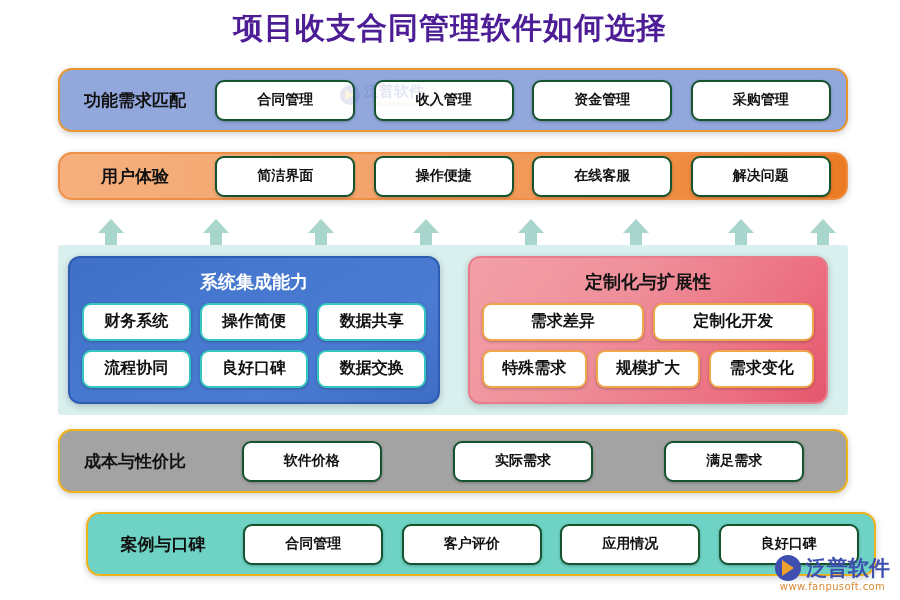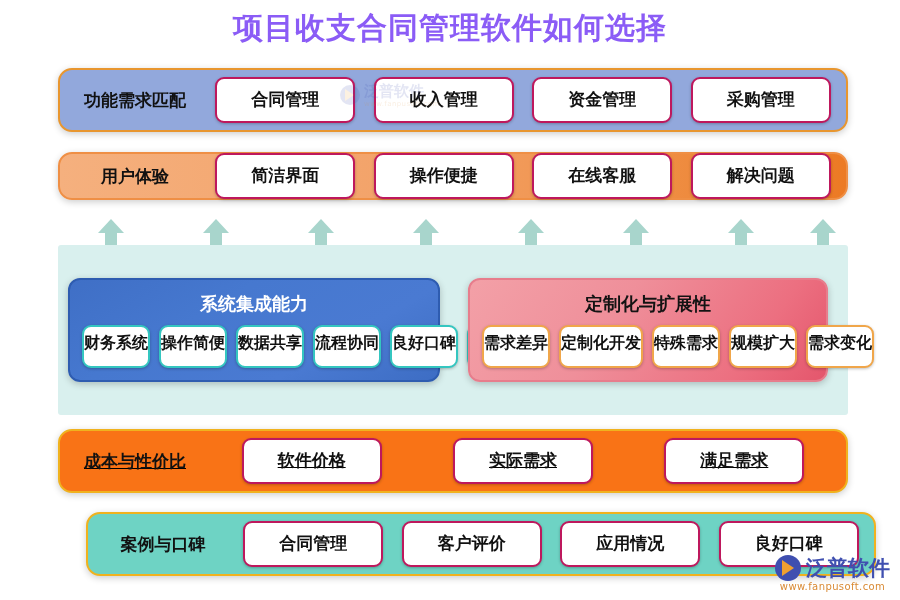--- a/index.html
+++ b/index.html
@@ -16,21 +16,21 @@
   }
 
   
   .title {
     position: absolute;
     left: 0; top: 8px;
     width: 900px;
     text-align: center;
     font-size: 30px;
     font-weight: 700;
-    color: #8b5cf6;
+    color: #4c1d95;
     letter-spacing: 1px;
     font-family: "DejaVu Serif", "Liberation Serif", serif;
   }
 
   
   .band {
     position: absolute;
     left: 58px;
     width: 790px;
     border-radius: 14px;
@@ -52,23 +52,23 @@
   .band-items {
     flex: 1 1 auto;
     display: flex;
     justify-content: space-around;
     align-items: center;
     gap: 8px;
     padding-right: 10px;
   }
   .chip {
     background: #ffffff;
-    border: 2px solid #be185d;
+    border: 2px solid #14532d;
     border-radius: 9px;
-    font-size: 17px;
+    font-size: 14px;
     font-weight: 700;
     color: #111;
     text-align: center;
     padding: 9px 0 10px 0;
     width: 136px;
     box-shadow: 0 1px 3px rgba(0,0,0,0.25);
     font-family: "DejaVu Serif", "Liberation Serif", serif;
     white-space: nowrap;
   }
 
@@ -80,23 +80,22 @@
   }
   
   #row-experience {
     top: 152px; height: 48px;
     background: linear-gradient(90deg, #f5b07e 0%, #f3a268 45%, #ef8f45 75%, #ec7a24 100%);
     border: 2px solid #ef8f45;
   }
   
   #row-cost {
     top: 429px; height: 64px;
-    background: #f97316;
+    background: #a3a3a3;
     border: 2px solid #f0b21e;
-    text-decoration: underline;
   }
   
   #row-cases {
     top: 512px; height: 64px;
     background: #6ed3c4;
     border: 2px solid #f0b21e;
     margin-left: 28px;
   }
 
   
@@ -138,21 +137,21 @@
     padding: 0 10px;
     gap: 28px;
   }
   .panel {
     border-radius: 12px;
     box-sizing: border-box;
     padding: 10px 12px 12px 12px;
     box-shadow: 0 2px 7px rgba(0,0,0,0.22);
     display: flex;
     flex-direction: column;
-    height: 104px;
+    height: 148px;
   }
   #panel-integration {
     width: 372px;
     background: linear-gradient(150deg, #3f6fc6 0%, #4678cf 35%, #4a7ad2 70%, #3d6dc4 100%);
     border: 2px solid #2e5cb0;
   }
   #panel-custom {
     width: 360px;
     background: linear-gradient(125deg, #f3a0a7 0%, #ef8f9a 40%, #ec6f80 78%, #e4566c 100%);
     border: 2px solid #e77d8c;
@@ -162,21 +161,21 @@
     font-size: 18px;
     font-weight: 700;
     margin: 2px 0 9px 0;
     font-family: "DejaVu Serif", "Liberation Serif", serif;
   }
   #panel-integration .panel-title { color: #ffffff; }
   #panel-custom .panel-title { color: #131313; }
 
   .panel-grid {
     display: flex;
-    flex-direction: row;
+    flex-direction: column;
     gap: 9px;
     flex: 1 1 auto;
   }
   .panel-row {
     display: flex;
     justify-content: space-between;
     gap: 9px;
   }
   .pchip {
     background: #ffffff;

